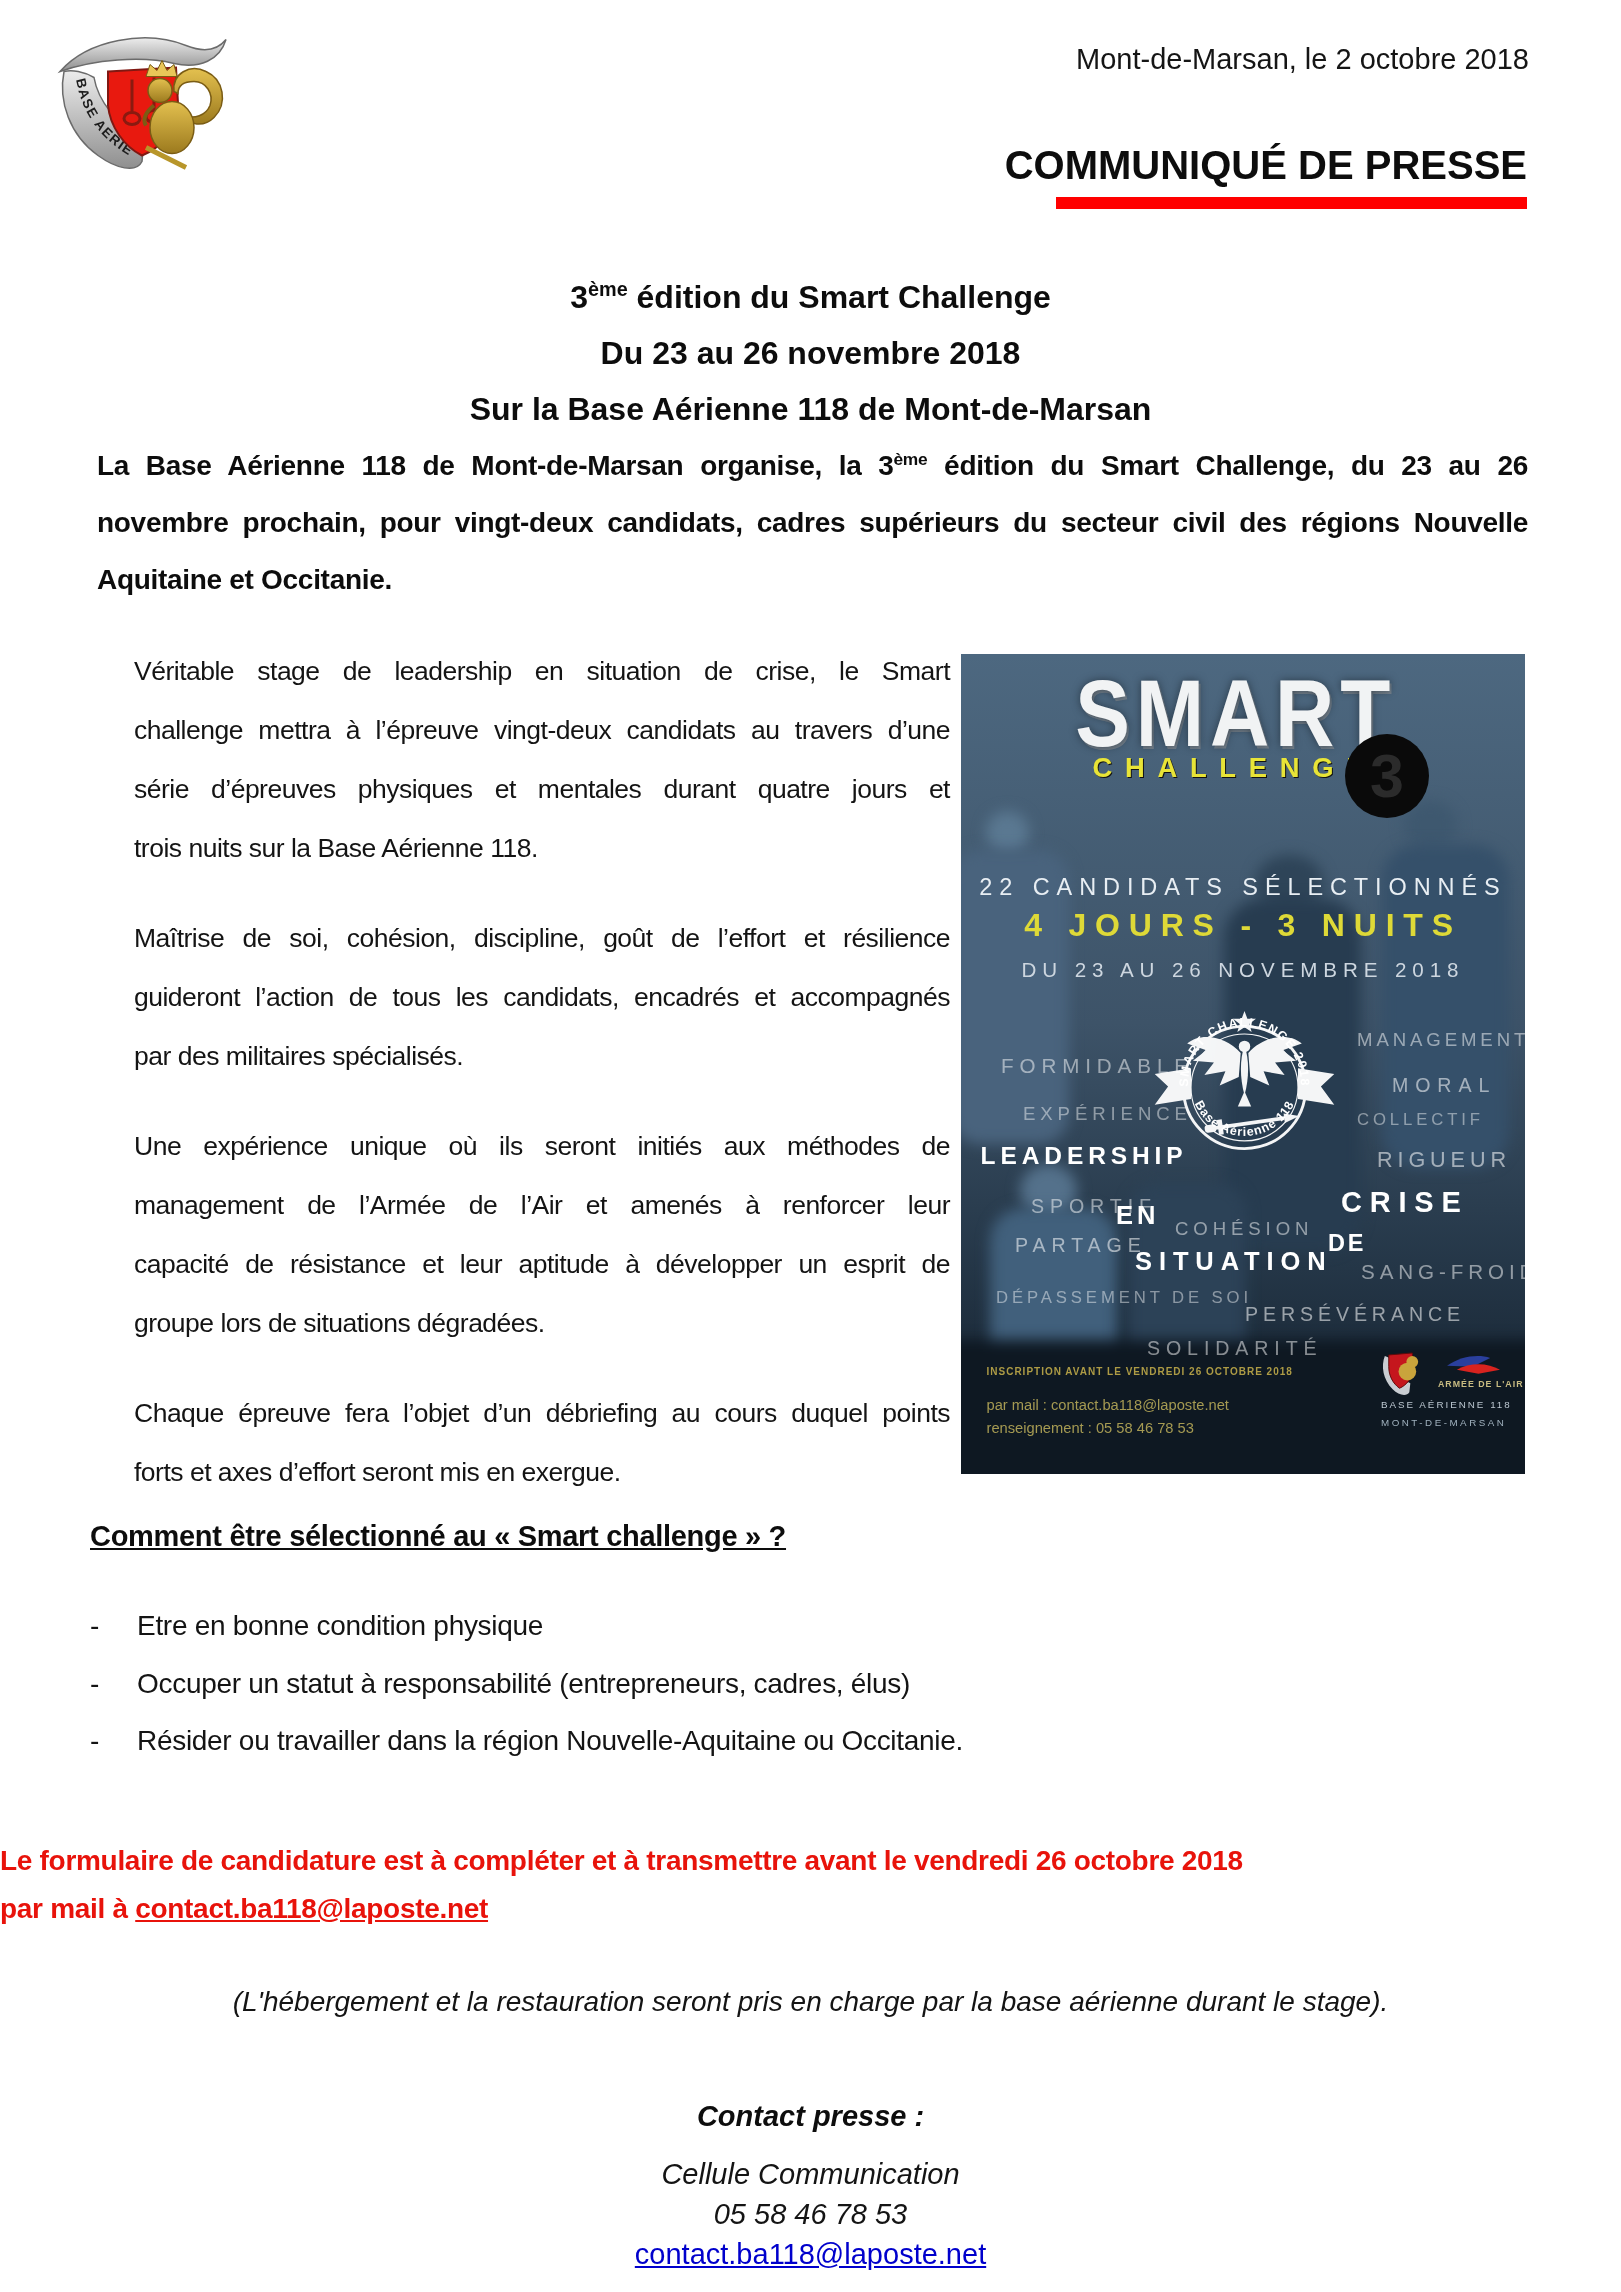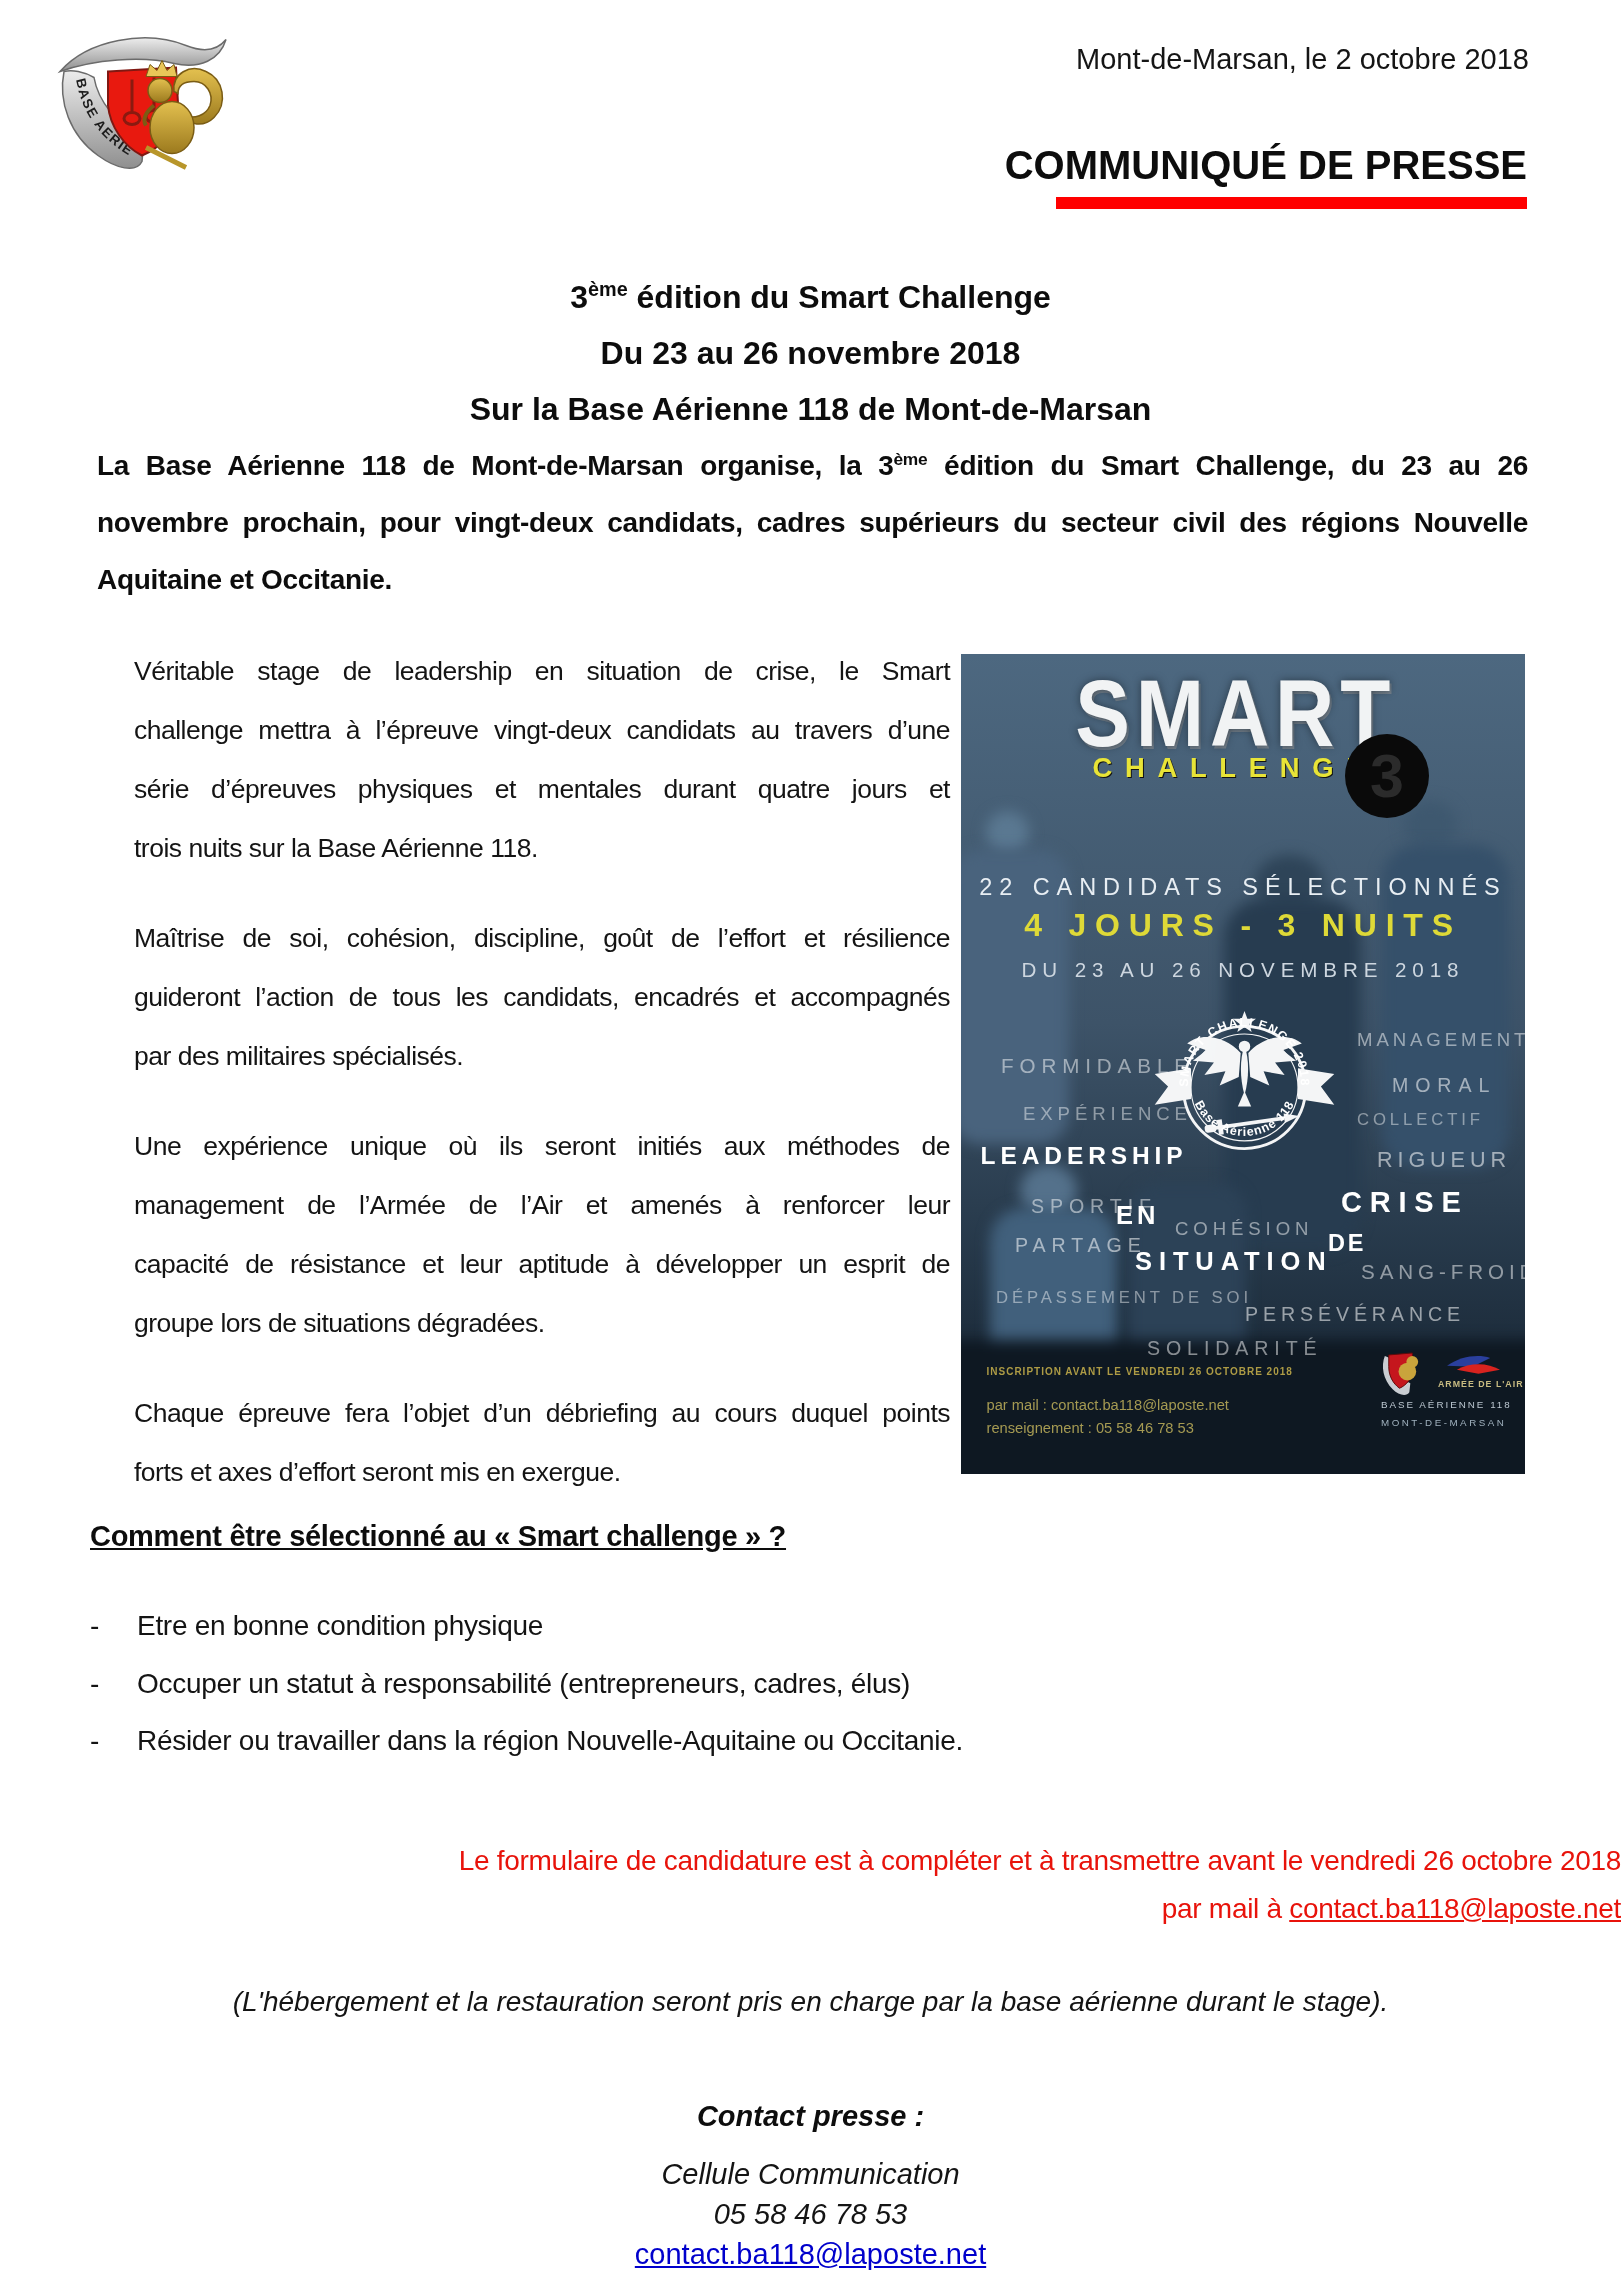--- a/index.html
+++ b/index.html
@@ -56,22 +56,22 @@
   .p-city{position:absolute;left:420px;top:763px;font-size:9.8px;color:#9fb0bd;letter-spacing:2.5px;}
 
   
   .sel-heading{position:absolute;left:90px;top:1520px;font-size:29px;font-weight:bold;
                text-decoration:underline;letter-spacing:-0.3px;color:#0d0d0d;}
   .bullets{position:absolute;left:90px;top:1610px;width:1127px;font-size:28px;color:#141414;letter-spacing:-0.3px;}
   .bullet-row{display:flex;margin-bottom:25.5px;}
   .dash{width:47px;flex:0 0 47px;}
 
   
-  .notice{position:absolute;left:0;right:0;top:1837px;text-align:right;color:#e8130b;
-          font-weight:normal;font-size:28px;line-height:48px;letter-spacing:-0.3px;}
+  .notice{position:absolute;left:0;right:0;top:1837px;text-align:left;color:#e8130b;
+          font-weight:bold;font-size:28px;line-height:48px;letter-spacing:-0.3px;}
   .n-email{text-decoration:underline;color:inherit;cursor:pointer;}
 
   
   .note-italic{position:absolute;left:0;right:0;top:1986px;text-align:center;font-style:italic;
                font-size:28px;color:#141414;}
 
   
   .c-head{position:absolute;left:0;right:0;top:2100px;text-align:center;font-weight:bold;
           font-style:italic;font-size:29px;color:#0d0d0d;}
   .c-lines{position:absolute;left:0;right:0;top:2154px;text-align:center;font-style:italic;

